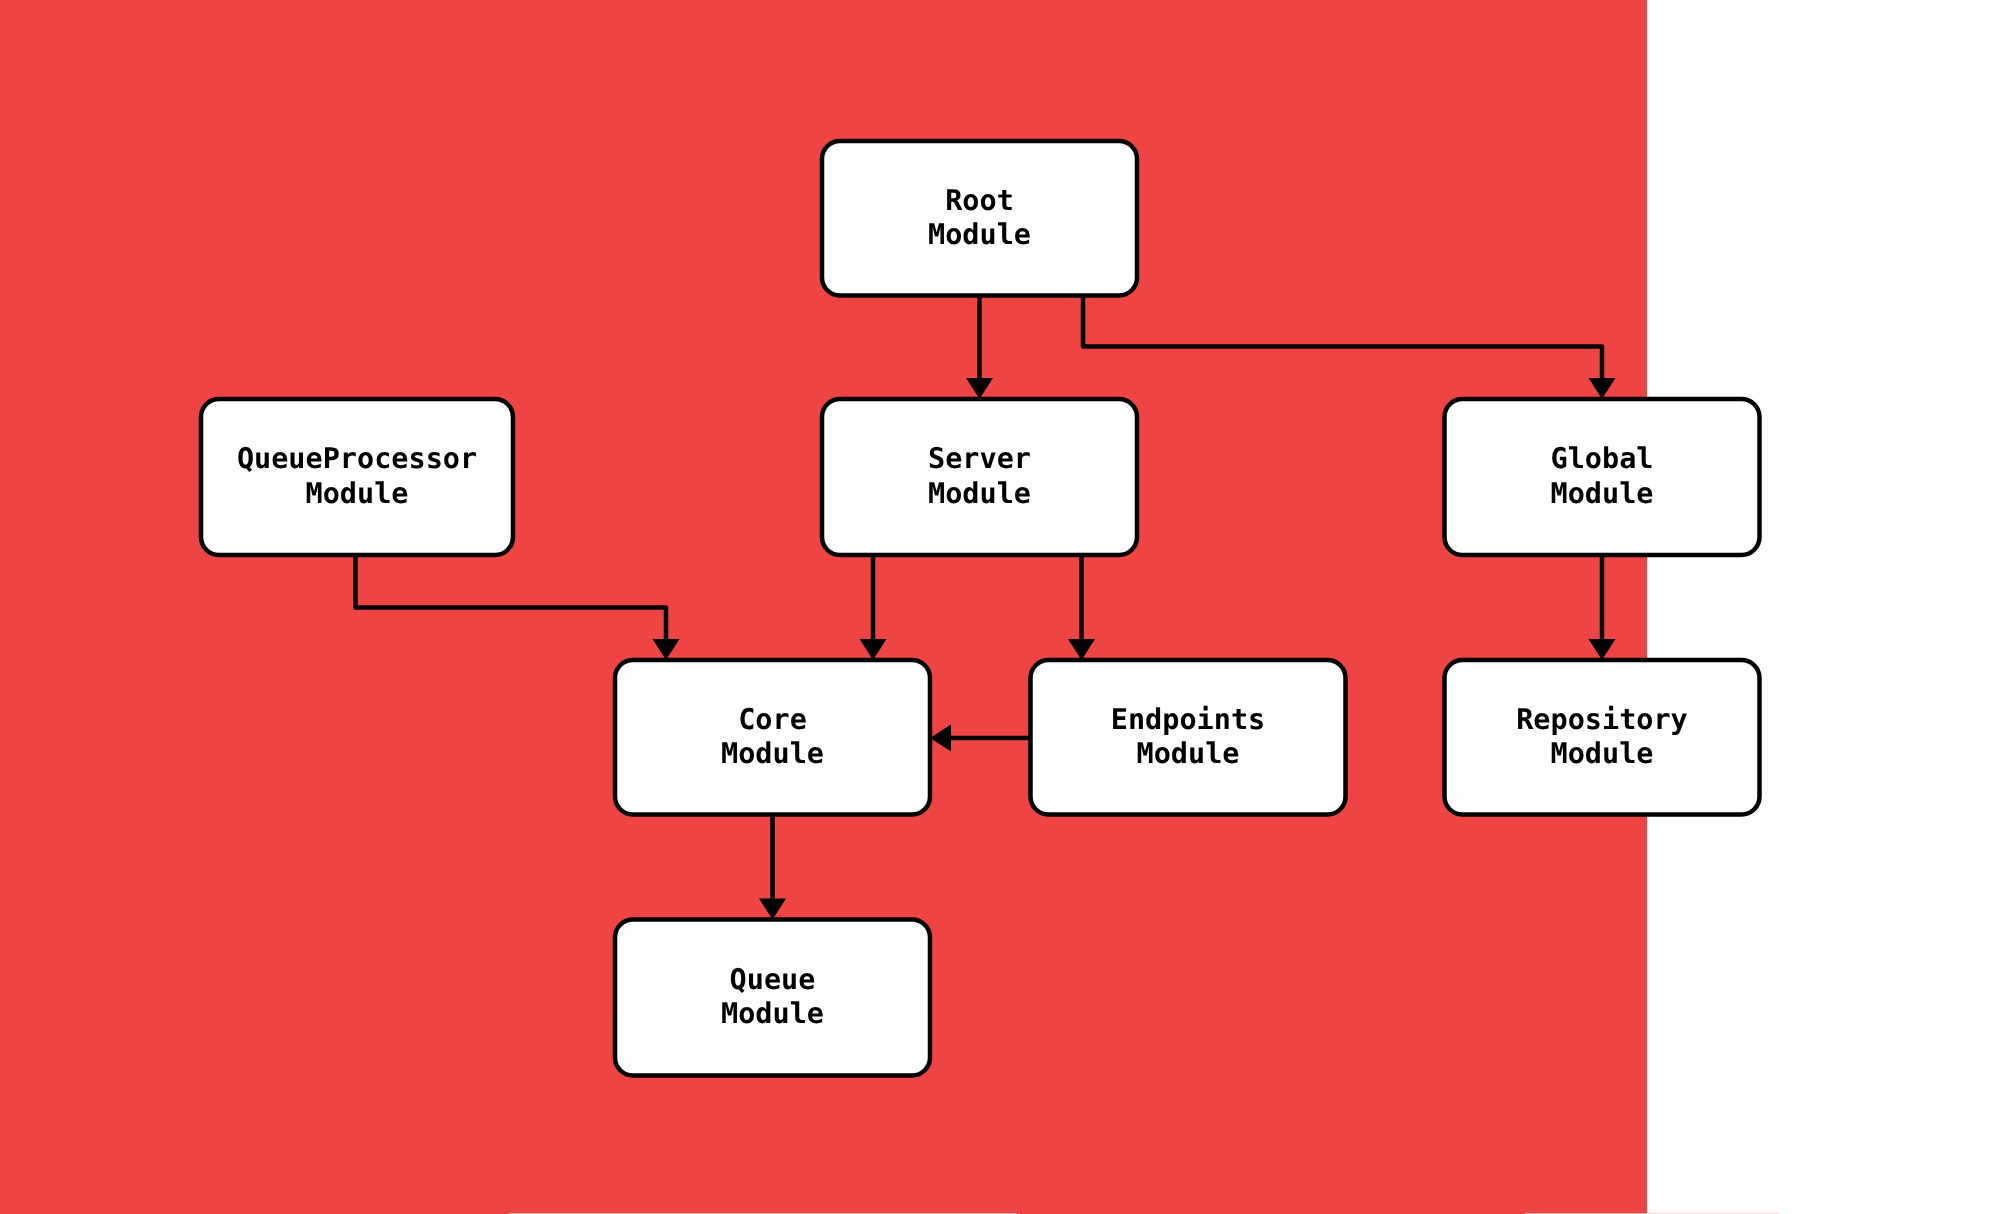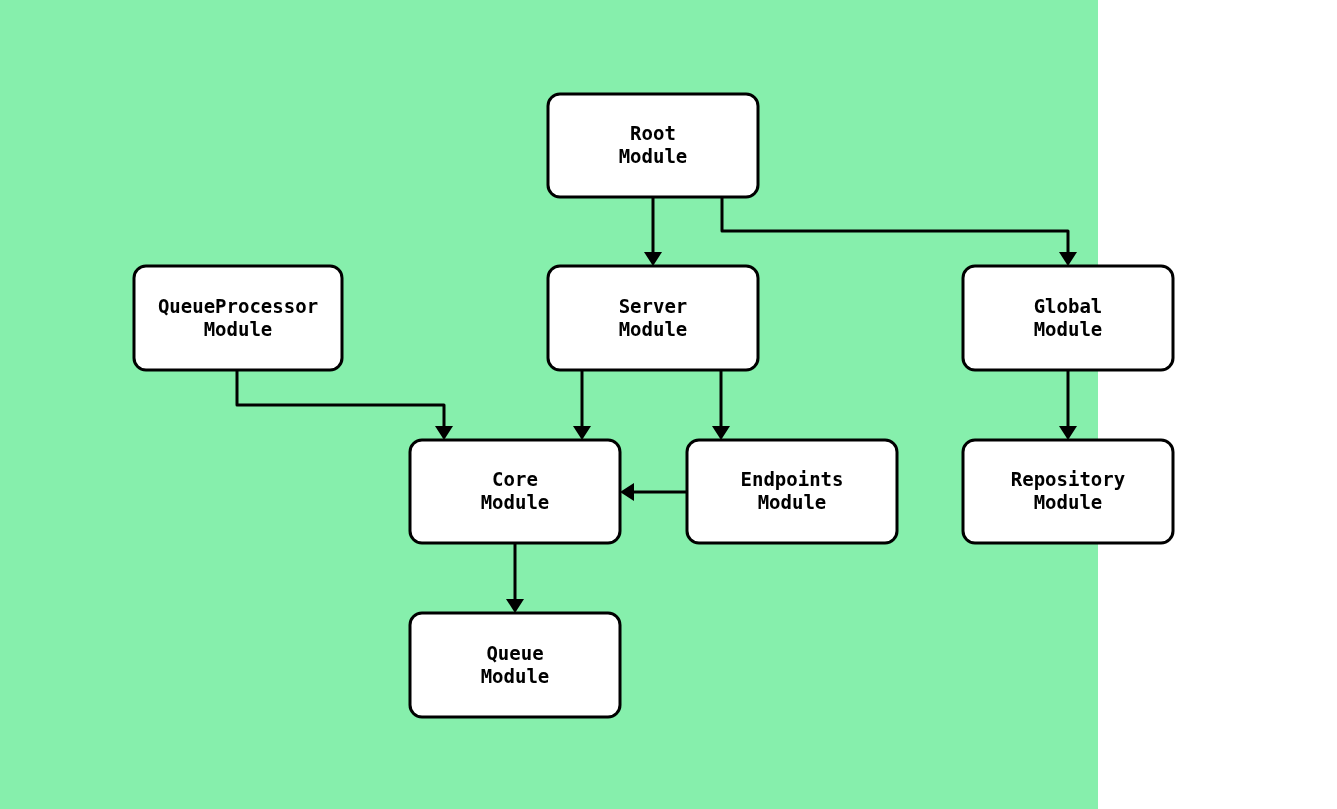--- a/index.html
+++ b/index.html
@@ -11,21 +11,21 @@
   body {
     width: 1337px;
     height: 809px;
     overflow: hidden;
     font-family: "DejaVu Sans Mono", "Liberation Mono", monospace;
   }
   #diagram-root {
     position: relative;
     width: 1098px;
     height: 809px;
-    background: #86efac;
+    background: #ef4444;
   }
   svg#diagram-canvas {
     position: absolute;
     top: 0;
     left: 0;
     width: 1337px;
     height: 809px;
     display: block;
   }
   .node-box {

